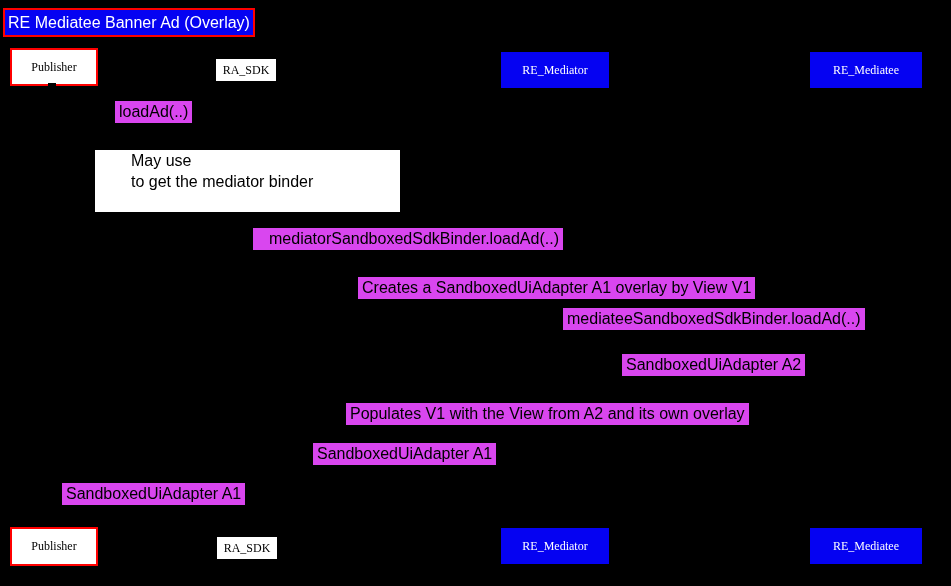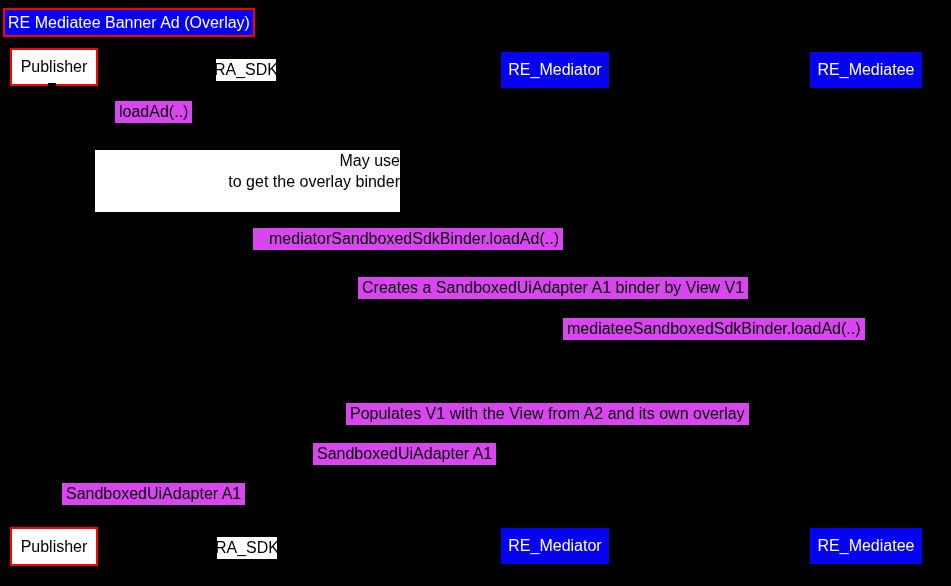--- a/index.html
+++ b/index.html
@@ -9,33 +9,34 @@
   }
   .diagram *{box-sizing:border-box;}
   .title-box{
     position:absolute;left:3px;top:8px;width:252px;height:29px;
     background:#0502f2;border:2px solid #ff0000;color:#ffffff;
     display:flex;align-items:center;justify-content:center;
     font-size:16px;white-space:nowrap;
   }
   .participant{
     position:absolute;display:flex;align-items:center;justify-content:center;
-    font-size:16px;white-space:nowrap;
+    font-size:12px;white-space:nowrap;font-family:Liberation Serif, serif;
   }
   .participant.pub{background:#ffffff;border:2px solid #ff0000;color:#000000;}
   .participant.plain{background:#ffffff;color:#000000;}
   .participant.blue{background:#0502f2;color:#ffffff;text-align:center;}
   .msg{
     position:absolute;background:#d946ef;color:#000000;
     font-size:16px;line-height:22px;height:22px;padding:0 4px;white-space:nowrap;
   }
   .note{
     position:absolute;left:95px;top:150px;width:305px;height:62px;
     background:#ffffff;color:#000000;font-size:16px;line-height:21px;
-    text-align:right;
+    text-align:left;
+    padding-left:36px;
   }
   .notch{position:absolute;background:#000000;}
 </style>
 </head>
 <body>
 
 <div class="diagram">
 
   <div class="title-box">RE Mediatee Banner Ad (Overlay)</div>
 
@@ -44,29 +45,30 @@
   <div class="participant blue" style="left:501px;top:52px;width:108px;height:36px;">RE_Mediator</div>
   <div class="participant blue" style="left:810px;top:52px;width:112px;height:36px;">RE_Mediatee</div>
 
   <div class="notch" style="left:48px;top:83px;width:8px;height:4px;"></div>
   <div class="notch" style="left:50px;top:526px;width:8px;height:4px;"></div>
 
   <div class="msg" style="left:115px;top:101px;">loadAd(..)</div>
 
   <div class="note">
     <div>May use</div>
-    <div>to get the overlay binder</div>
+    <div>to get the mediator binder</div>
   </div>
 
   <div class="msg" style="left:253px;top:228px;padding-left:16px;">mediatorSandboxedSdkBinder.loadAd(..)</div>
 
-  <div class="msg" style="left:358px;top:277px;">Creates a SandboxedUiAdapter A1 binder by View V1</div>
+  <div class="msg" style="left:358px;top:277px;">Creates a SandboxedUiAdapter A1 overlay by View V1</div>
 
-  <div class="msg" style="left:563px;top:318px;">mediateeSandboxedSdkBinder.loadAd(..)</div>
+  <div class="msg" style="left:563px;top:308px;">mediateeSandboxedSdkBinder.loadAd(..)</div>
 
+  <div class="msg" style="left:622px;top:354px;">SandboxedUiAdapter A2</div>
 
   <div class="msg" style="left:346px;top:403px;">Populates V1 with the View from A2 and its own overlay</div>
 
   <div class="msg" style="left:313px;top:443px;">SandboxedUiAdapter A1</div>
 
   <div class="msg" style="left:62px;top:483px;">SandboxedUiAdapter A1</div>
 
   <div class="participant pub" style="left:10px;top:527px;width:88px;height:39px;">Publisher</div>
   <div class="participant plain" style="left:217px;top:537px;width:60px;height:22px;">RA_SDK</div>
   <div class="participant blue" style="left:501px;top:528px;width:108px;height:36px;">RE_Mediator</div>

